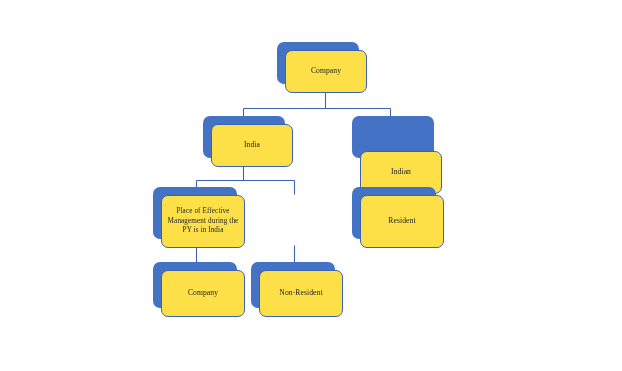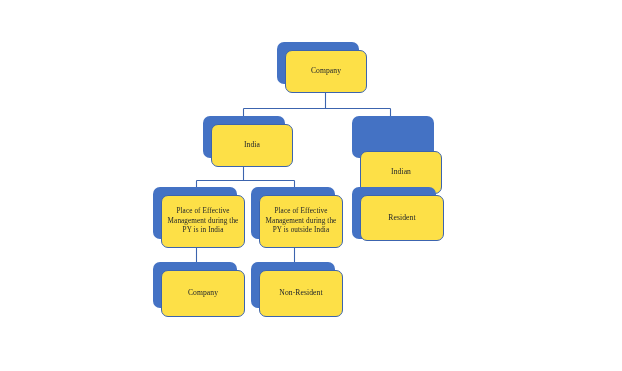--- a/index.html
+++ b/index.html
@@ -117,30 +117,24 @@
     </div>
   </div>
 
   <div class="node multiline" style="left:153px; top:187px; width:98px; height:66px;padding-left:28px;">
     <div class="shadow" style="width:84px; height:52px;"></div>
     <div class="card" style="left:8px; top:8px; width:84px; height:53px;">
       <span class="label">Place of Effective Management during the PY is in India</span>
     </div>
   </div>
 
-  <div class="node multiline" style="left:251px; top:187px; width:98px; height:66px;">
-    <div class="shadow" style="width:84px; height:52px;"></div>
-    <div class="card" style="left:8px; top:8px; width:84px; height:53px;">
-      <span class="label">Place of Effective Management during the PY is outside India</span>
-    </div>
-  </div>
 
   <div class="node" style="left:352px; top:187px; width:98px; height:66px;">
     <div class="shadow" style="width:84px; height:52px;"></div>
-    <div class="card" style="left:8px; top:8px; width:84px; height:46px;">
+    <div class="card" style="left:8px; top:8px; width:84px; height:53px;">
       <span class="label">Resident</span>
     </div>
   </div>
 
   <div class="node" style="left:153px; top:262px; width:98px; height:60px;">
     <div class="shadow" style="width:84px; height:46px;"></div>
     <div class="card" style="left:8px; top:8px; width:84px; height:47px;">
       <span class="label">Company</span>
     </div>
   </div>

